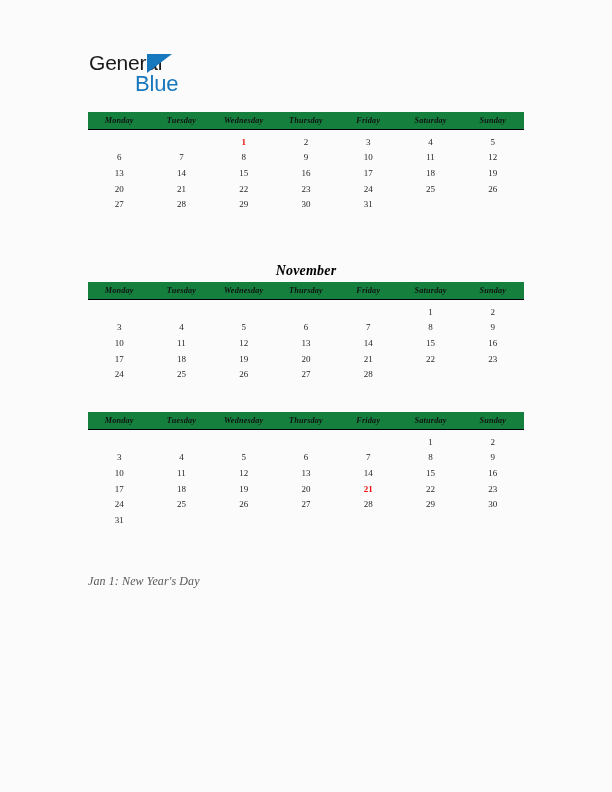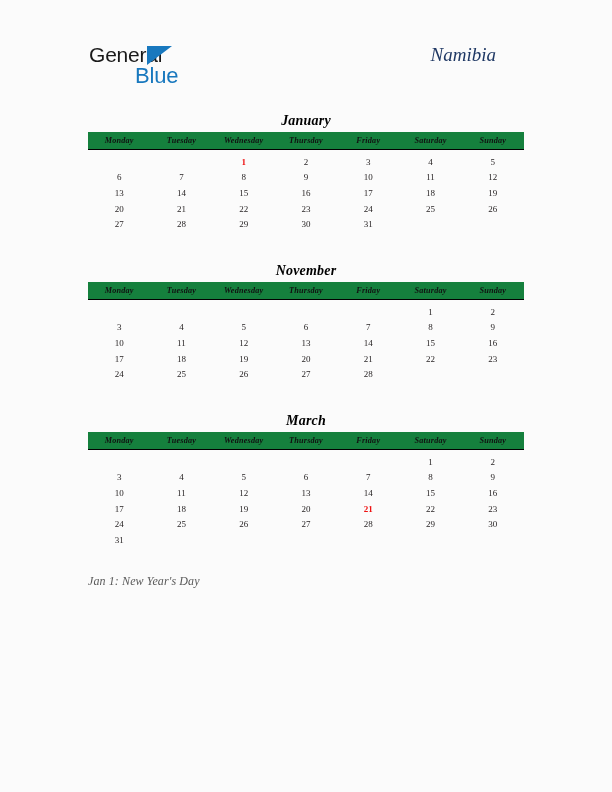--- a/index.html
+++ b/index.html
@@ -20,24 +20,23 @@
     position: absolute;
     inset: 0;
     width: 612px;
     height: 792px;
   }
 
   
   .header {
     position: absolute;
     left: 0;
-    top: 8px;
+    top: 16px;
     width: 560px;
     height: 105px;
-    padding-left: 24px;
   }
 
   .logo {
     position: absolute;
     left: 89px;
     top: 36px;
     width: 180px;
     height: 46px;
     font-family: "Liberation Sans", sans-serif;
   }
@@ -180,27 +179,25 @@
 
   <div class="header">
 
     <div class="logo">
       <span class="logo-general">General</span>
       <span class="logo-tri"></span>
       <span class="logo-blue">Blue</span>
     </div>
 
     <div class="title-block">
-      <div class="title-country">Namibia</div>
     </div>
 
   </div>
 
   <div class="month" id="month-0">
-    <div class="month-title">January</div>
     <table class="cal">
       <thead>
           <tr>
             <th>Monday</th>
             <th>Tuesday</th>
             <th>Wednesday</th>
             <th>Thursday</th>
             <th>Friday</th>
             <th>Saturday</th>
             <th>Sunday</th>
@@ -314,21 +311,20 @@
             <td>27</td>
             <td>28</td>
             <td class="empty"></td>
             <td class="empty"></td>
           </tr>
         </tbody>
     </table>
   </div>
 
   <div class="month" id="month-2">
-    <div class="month-title">March</div>
     <table class="cal">
       <thead>
           <tr>
             <th>Monday</th>
             <th>Tuesday</th>
             <th>Wednesday</th>
             <th>Thursday</th>
             <th>Friday</th>
             <th>Saturday</th>
             <th>Sunday</th>

